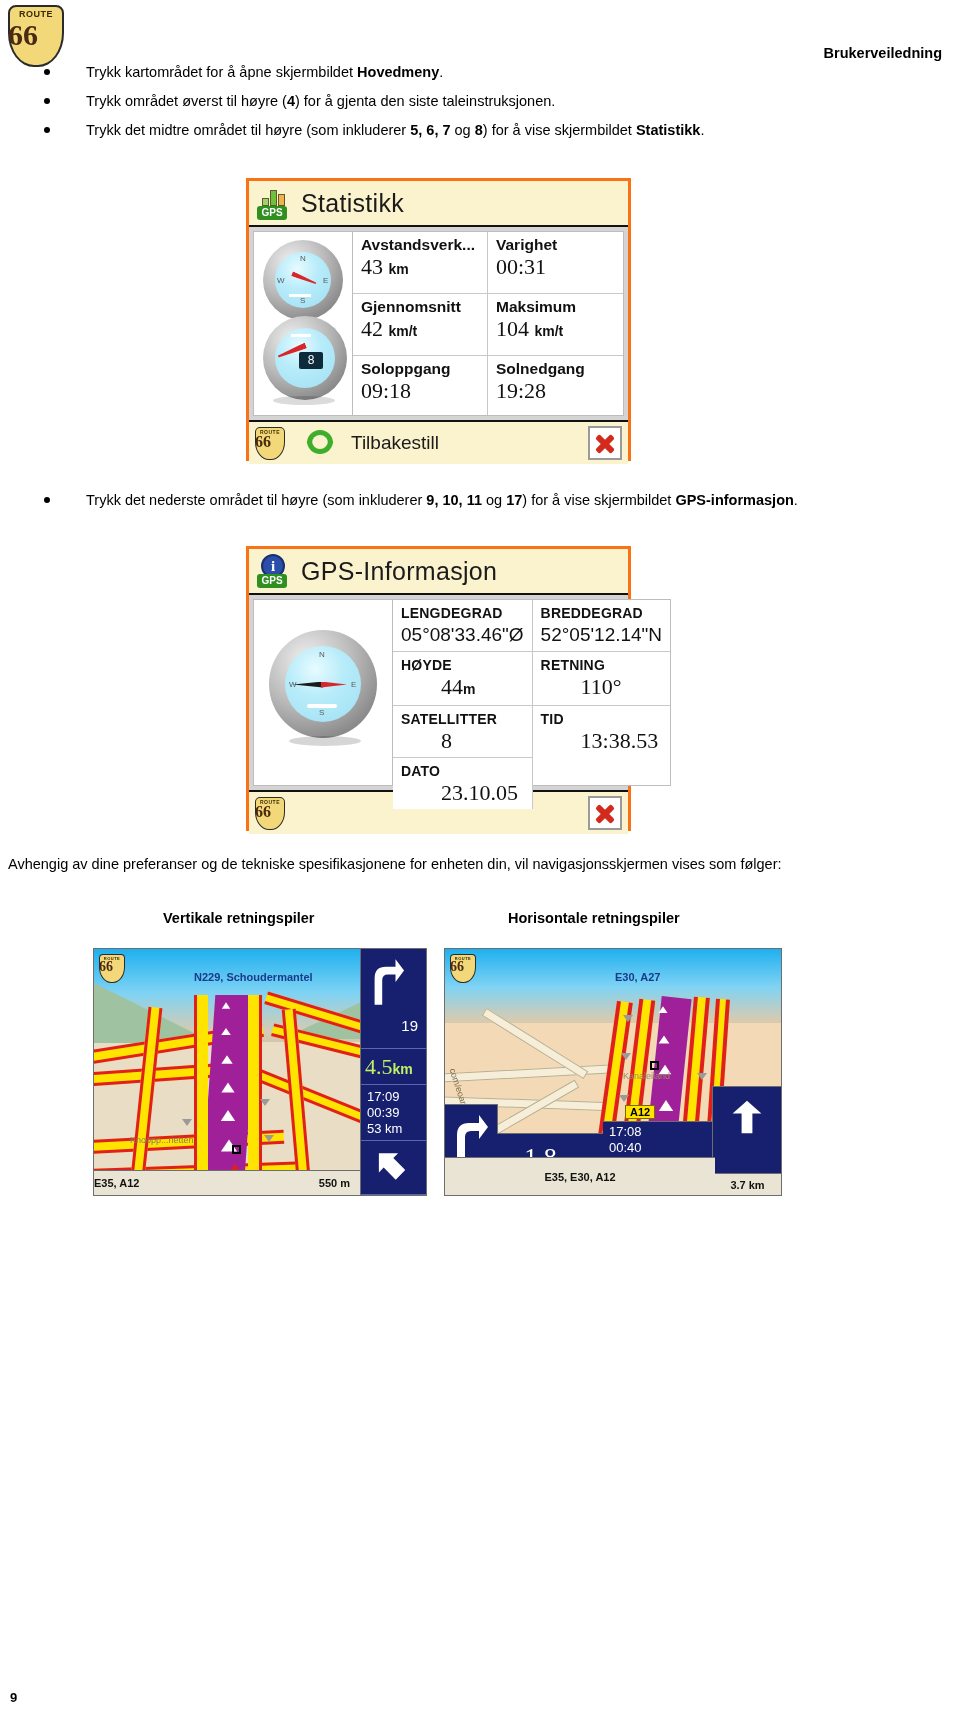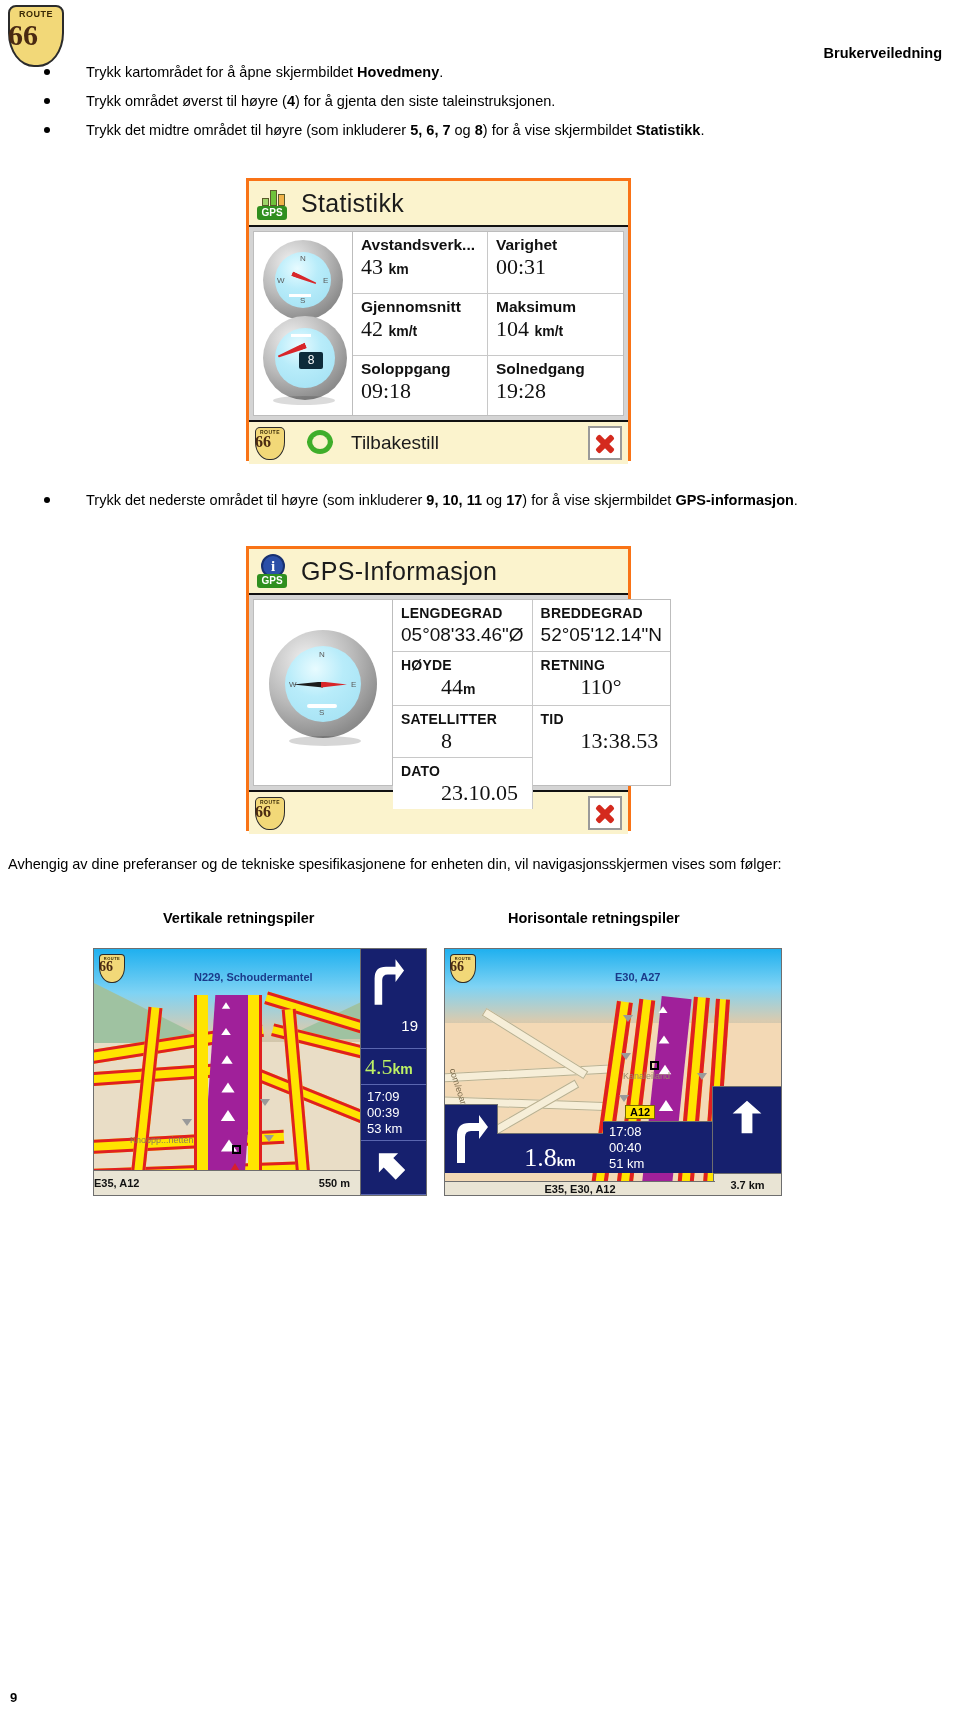--- a/index.html
+++ b/index.html
@@ -553,19 +553,19 @@
 
     <div style="position:absolute;right:0;bottom:22px;width:68px;height:86px;background:#16206e;border-top:1px solid #6e6e6e;border-left:1px solid #6e6e6e;">
       <svg viewBox="0 0 40 40" style="position:absolute;left:16px;top:10px;width:36px;height:40px;">
         <path d="M14 38 L14 16 L4 16 L20 2 L36 16 L26 16 L26 38 Z" fill="#ffffff"></path>
       </svg>
     </div>
     <div class="strip" style="right:0;bottom:0;width:68px;height:22px;justify-content:center;border-left:1px solid #6e6e6e;">
       <span class="stxt">3.7 km</span>
     </div>
 
-    <div class="strip" style="left:0;bottom:0;width:270px;height:14px;justify-content:center;">
+    <div class="strip" style="left:0;bottom:0;width:270px;height:38px;justify-content:center;">
       <span class="stxt">E35, E30, A12</span>
     </div>
   </div>
 
   <div id="pagenum">9</div>
 </div>
 
 </body></html>

